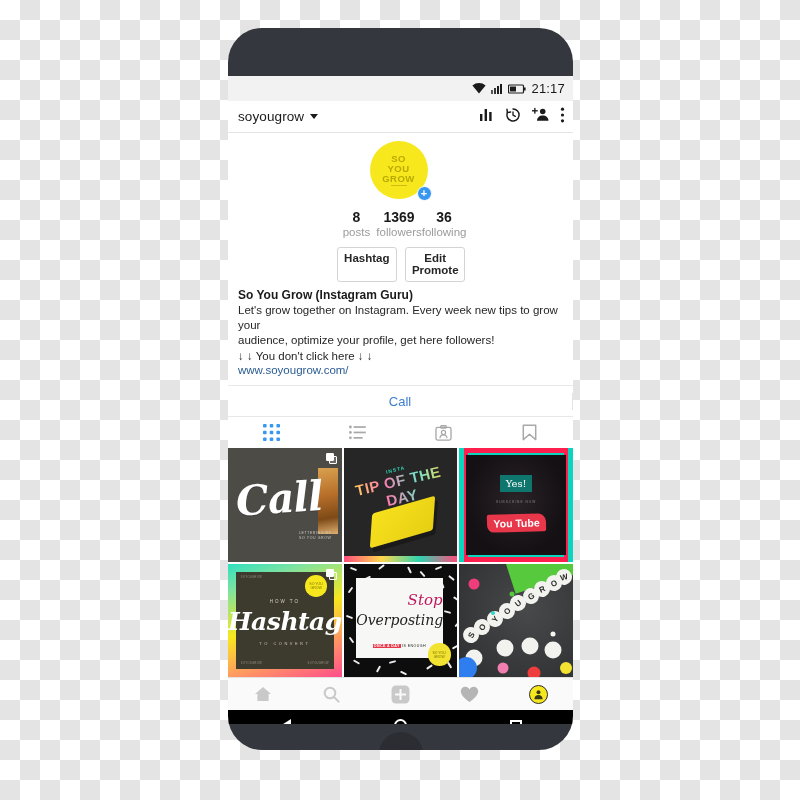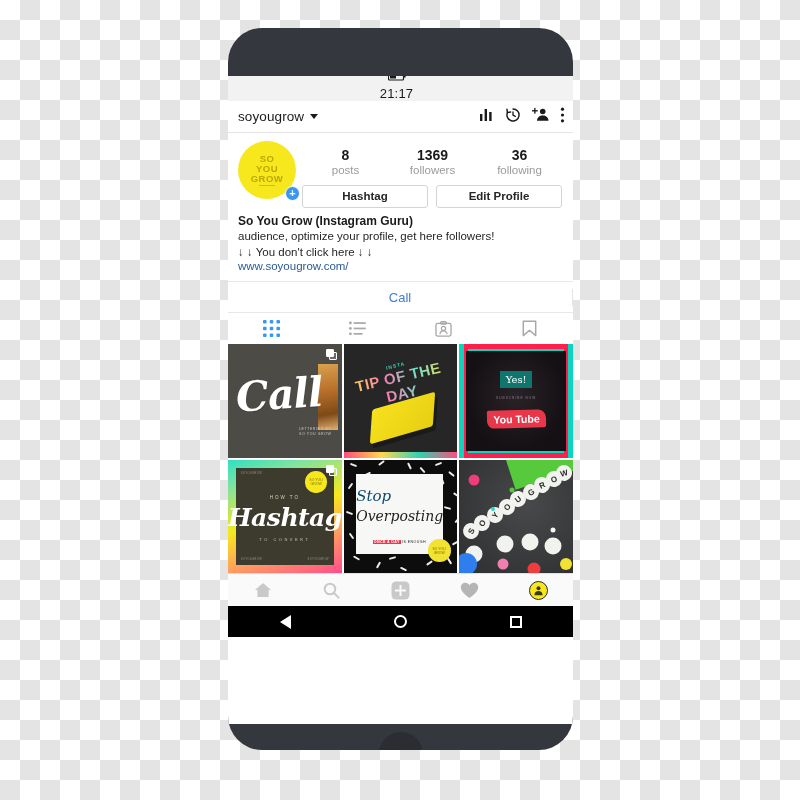--- a/index.html
+++ b/index.html
@@ -48,21 +48,20 @@
 
   
   .statusbar {
     height: 25px;
     background: #f2f2f2;
     display: flex; align-items: center;
     justify-content: flex-end;
     padding-right: 8px;
     gap: 5px;
     box-sizing: border-box;
-    flex-direction: column;
   }
   .statusbar .time {
     font-size: 13px; color: #1a1a1a; font-weight: 400;
     letter-spacing: .2px;
   }
   .sb-ico { display:block; }
 
   
   .appheader {
     height: 32px;
@@ -84,21 +83,22 @@
   }
   .hdr-actions {
     margin-left: auto;
     display: flex; align-items: center; gap: 11px;
   }
 
   
   .profile-top {
     display: flex;
     padding: 8px 10px 0 10px;
-    align-items: flex-start;
+    align-items: center;
+    flex-direction: column;
   }
   .avatar-wrap { position: relative; width: 62px; height: 62px; flex: none; }
   .avatar {
     width: 58px; height: 58px; border-radius: 50%;
     background: #f7e81e;
     display: flex; flex-direction: column;
     align-items: center; justify-content: center;
     box-sizing: border-box;
   }
   .avatar span {
@@ -312,21 +312,21 @@
     position: absolute; width: 7px; height: 2px; background: #fff;
     border-radius: 1px; opacity: .92;
   }
   .t-stop .card {
     position: absolute; left: 11%; top: 13%;
     width: 76%; height: 70%;
     background: #f7f7f5;
   }
   .t-stop .s1 {
     position: absolute; left: 0; top: 16%; width: 100%;
-    text-align: left; color: #0c4a6e;
+    text-align: right; color: #be185d;
     font-family: "DejaVu Serif", serif; font-style: italic;
     font-size: 15px; font-weight: 400;
   }
   .t-stop .s2 {
     position: absolute; left: 0; top: 42%; width: 100%;
     text-align: center; color: #1e1e1e;
     font-family: "DejaVu Serif", serif; font-style: italic;
     font-size: 14px;
   }
   .t-stop .s3 {
@@ -488,27 +488,28 @@
               <span class="num">1369</span>
               <span class="lbl">followers</span>
             </div>
             <div class="stat">
               <span class="num">36</span>
               <span class="lbl">following</span>
             </div>
           </div>
           <div class="btn-row">
             <div class="btn">Hashtag</div>
-            <div class="btn">Edit Profile</div>
+            <div class="btn">Edit Promote</div>
           </div>
         </div>
       </div>
 
       <div class="bio">
         <div class="name">So You Grow (Instagram Guru)</div>
+        <div class="desc">Let's grow together on Instagram. Every week new tips to grow your</div>
         <div class="desc">audience, optimize your profile, get here followers!</div>
         <div class="desc">↓ ↓ You don't click here ↓ ↓</div>
         <div class="link">www.soyougrow.com/</div>
       </div>
 
       <div class="contact-row">
         <div class="contact-btn">Call</div>
         <div class="contact-sep"></div>
       </div>
 

